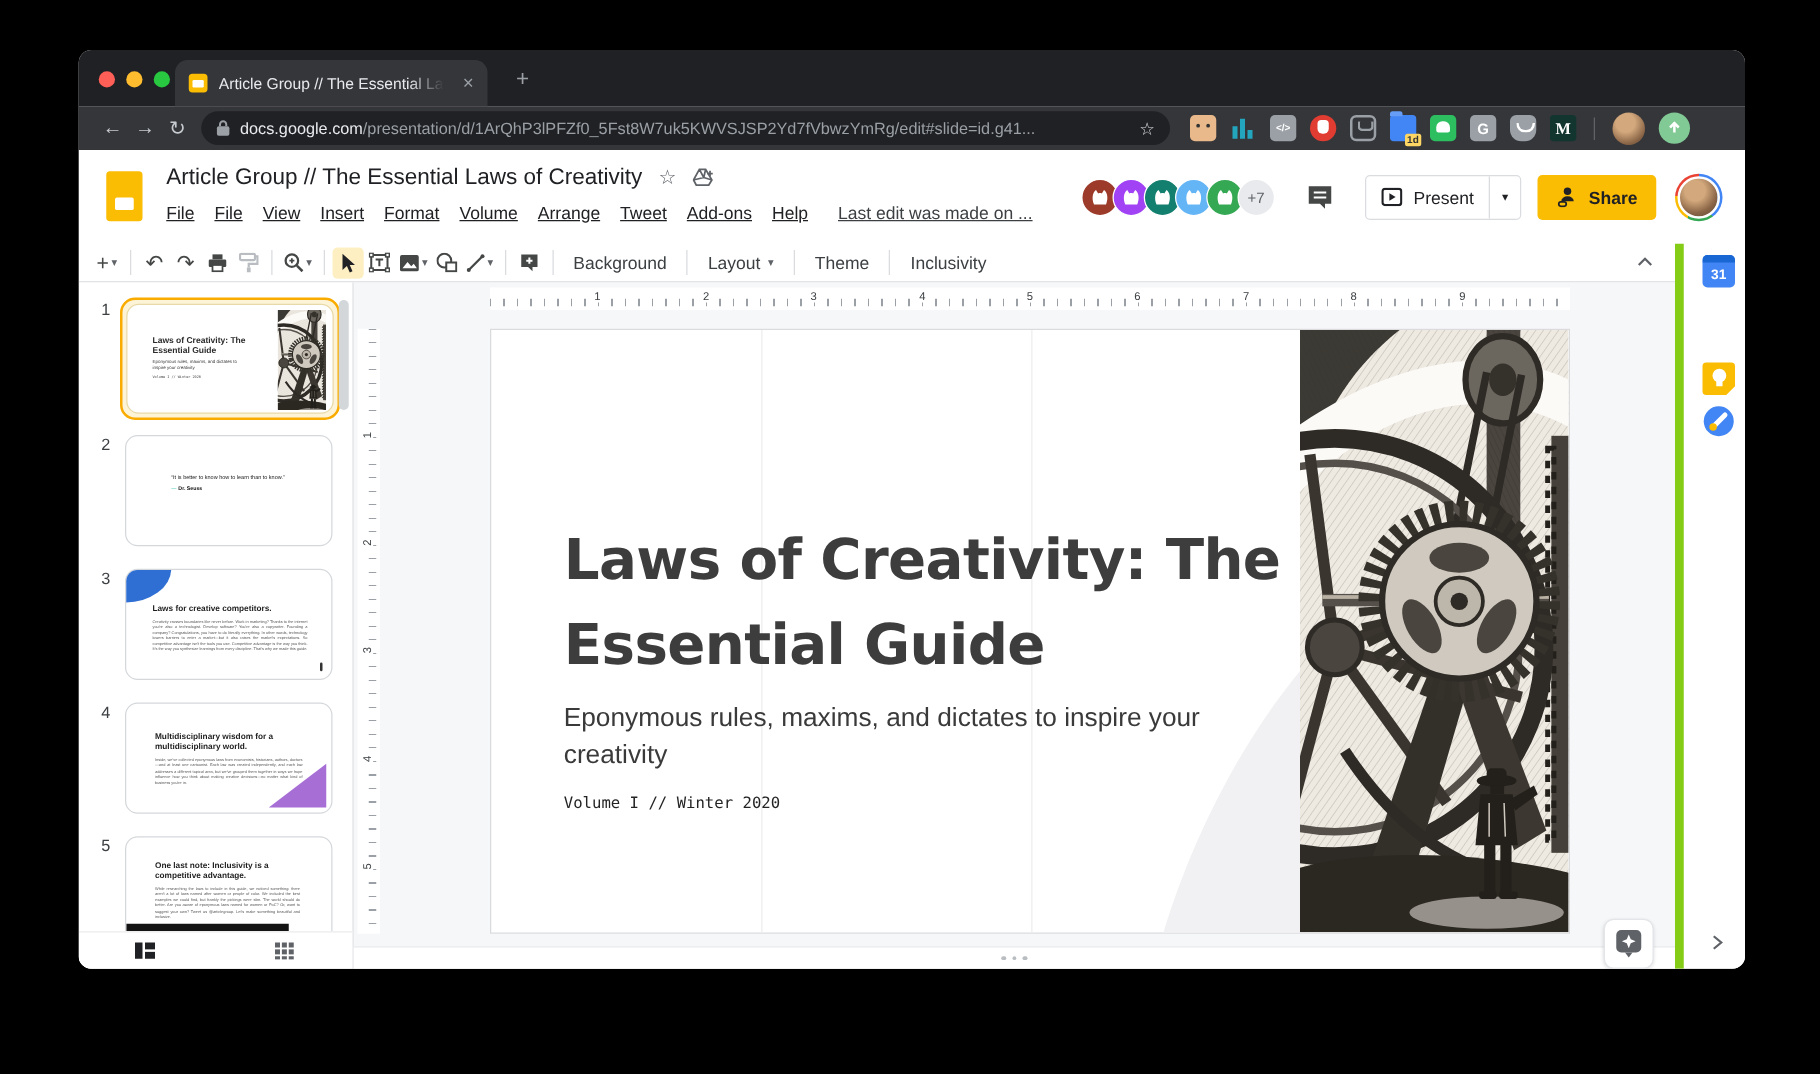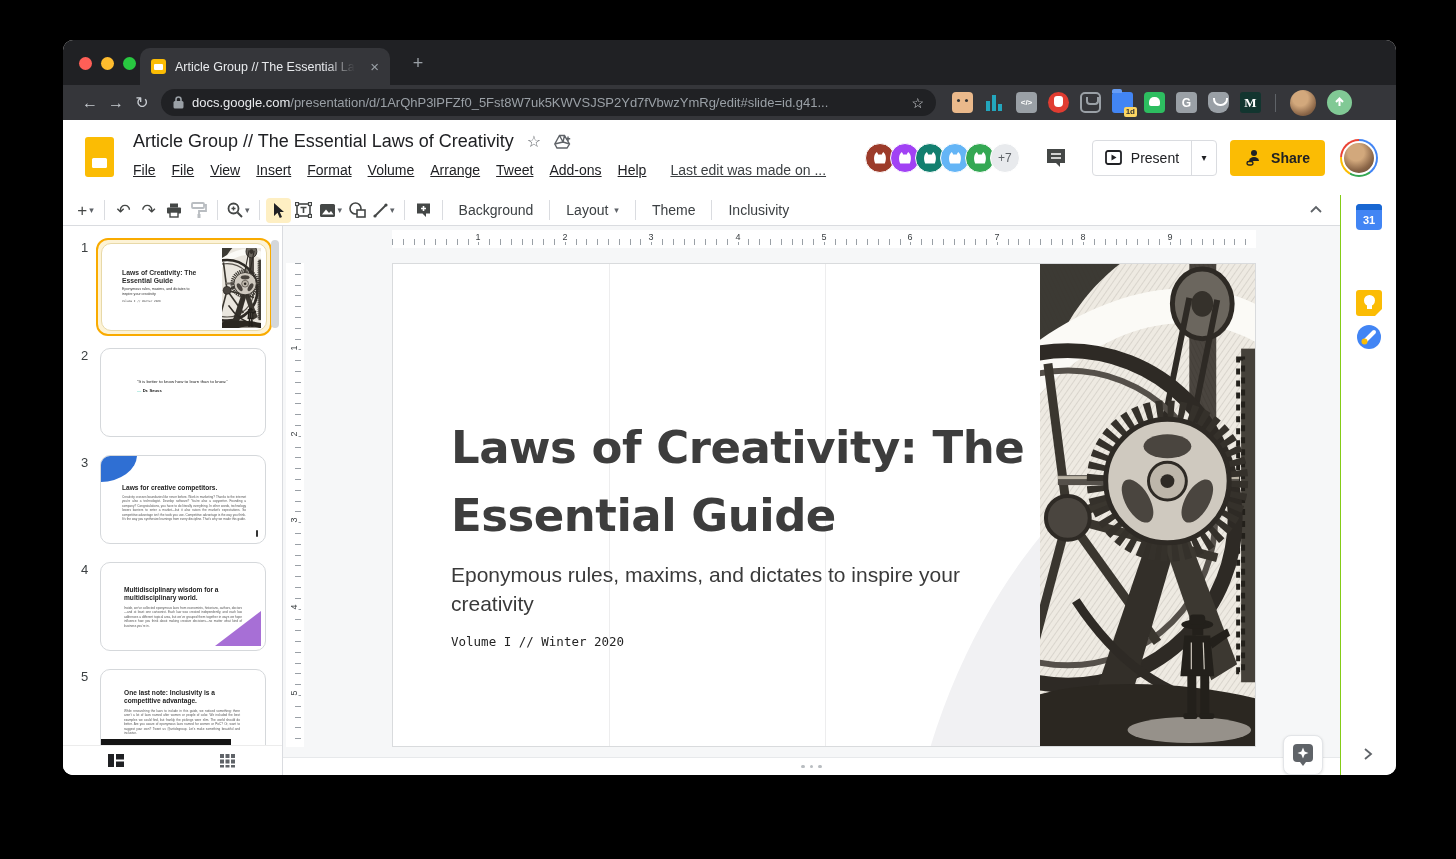--- a/index.html
+++ b/index.html
@@ -150,21 +150,21 @@
   .slide-img { position:absolute; right:0; top:0; width:215px; height:482px; z-index:2; }
 
   .notes-bar { position:absolute; left:0; top:531px; width:1057px; height:18px; background:#fff; border-top:1px solid #e7e9eb;
                display:flex; align-items:center; justify-content:center; }
   .dots { display:flex; }
   .dot { width:3.5px; height:3.5px; border-radius:50%; background:#b9bdc1; margin:0 2.5px; }
   .explore-btn { position:absolute; left:1000px; top:509px; width:40px; height:40px; background:#fff; border:1px solid #e3e5e8;
                  border-radius:8px; display:flex; align-items:center; justify-content:center; box-shadow:0 1px 3px rgba(0,0,0,.12); z-index:6; }
 
   
-  .gsidebar { width:56px; background:#fff; border-left:1px solid #84cc16; position:relative; height:580px; }
+  .gsidebar { width:56px; background:#fff; border-left:7px solid #84cc16; position:relative; height:580px; }
   .side-ico { position:absolute; left:15px; width:26px; height:26px; }
   .cal-ico { background:#4285f4; border-radius:4px; position:relative; overflow:hidden; text-align:center; }
   .cal-ico::before { content:""; position:absolute; left:0; top:0; width:100%; height:6px; background:#1967d2; }
   .cal-num { position:relative; color:#fff; font-size:11px; font-weight:700; line-height:26px; padding-top:3px; display:block; }
   .keep-ico { background:#fbbc04; border-radius:3px; position:relative; }
   .keep-ico::before { content:""; position:absolute; left:7.5px; top:5px; width:11px; height:11px; border-radius:50%; background:#fff; }
   .keep-ico::after { content:""; position:absolute; left:10.5px; top:15px; width:5px; height:4px; background:#fff; }
   .keep-fold { position:absolute; right:0; bottom:0; width:0; height:0; border-left:7px solid transparent; border-bottom:7px solid #fff; }
   .side-collapse { position:absolute; left:19px; top:551px; }
 </style>

